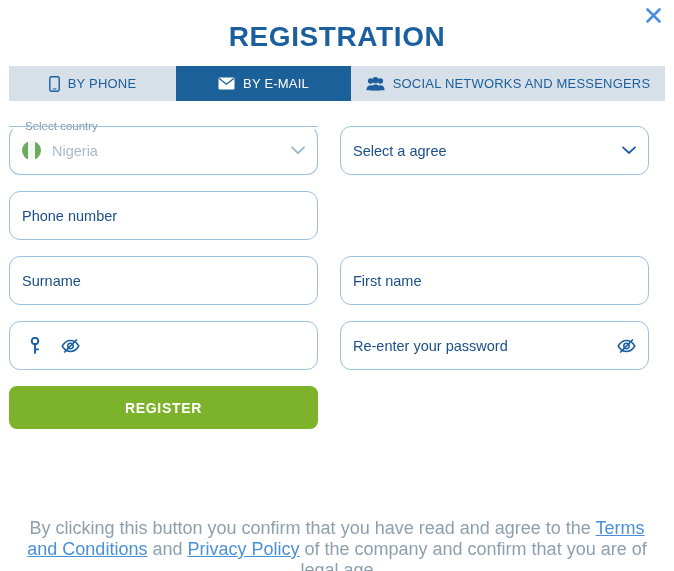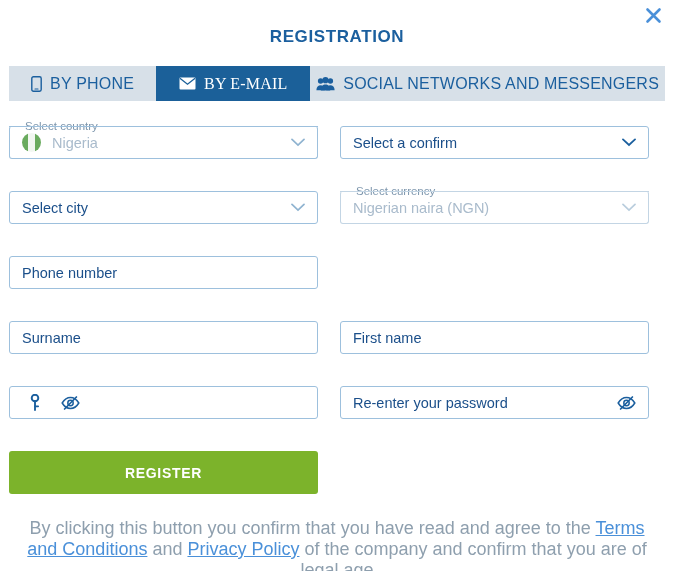--- a/index.html
+++ b/index.html
@@ -29,21 +29,21 @@
     cursor: pointer;
     background: none;
     border: 0;
     padding: 0;
   }
   .close-btn svg { display: block; }
 
   
   .title {
     text-align: center;
-    font-size: 17px;
+    font-size: 28px;
     font-weight: bold;
     letter-spacing: 0.6px;
     color: #1b5f9e;
     padding-top: 24px;
     margin: 0;
     line-height: 26px;
   }
 
   
   .tabs {
@@ -52,30 +52,30 @@
     background: #d7e0e8;
     display: flex;
     align-items: stretch;
     overflow: hidden;
   }
   .tab {
     display: flex;
     align-items: center;
     justify-content: center;
     gap: 8px;
-    font-size: 16px;
+    font-size: 13px;
     color: #1b5f9e;
     letter-spacing: 0.2px;
     cursor: pointer;
     user-select: none;
     white-space: nowrap;
     padding: 4px 6px;
   }
   .tab-phone  { width: 155px; }
-  .tab-email  { width: 163px; font-family: Liberation Serif, serif; }
+  .tab-email  { width: 163px; }
   .tab-social { flex: 1; }
   .tab.active {
     background: #1b6099;
     color: #ffffff;
   }
   .tab .tab-icon { display: flex; align-items: center; }
 
   
   .form {
     position: absolute;
@@ -86,24 +86,24 @@
   .row {
     display: flex;
     gap: 22px;
     margin-bottom: 22px;
     height: 43px;
   }
   .col { width: 309px; position: relative; }
 
   .field {
     position: relative;
-    height: 33px;
+    height: 49px;
     box-sizing: border-box;
     border: 1px solid #9dc0dd;
-    border-radius: 3px;
+    border-radius: 11px;
     background: #fff;
     display: flex;
     align-items: center;
     padding: 0 12px;
     font-size: 14.5px;
     color: #1b4f8a;
     cursor: text;
   }
   .field.select { cursor: pointer; }
 
@@ -163,21 +163,21 @@
   }
   .pw-icons { display: flex; align-items: center; gap: 21px; margin-left: 8px; }
   .icon-btn { display: flex; align-items: center; cursor: pointer; }
 
   
   .register-btn {
     width: 309px;
     height: 43px;
     background: #7cb32b;
     border: 0;
-    border-radius: 3px;
+    border-radius: 8px;
     color: #ffffff;
     font-size: 14px;
     font-weight: bold;
     letter-spacing: 0.7px;
     font-family: "Liberation Sans", sans-serif;
     cursor: pointer;
   }
 
   
   .footer {
@@ -260,54 +260,30 @@
         <span class="field-text" style="color:#a9bbcc">Nigeria</span>
         <span class="chevron">
           <svg width="14" height="9" viewBox="0 0 14 9">
               <path d="M1 1.4 L7 7 L13 1.4" fill="none" stroke="#8fb3d0" stroke-width="1.7" stroke-linecap="round"></path>
             </svg>
         </span>
       </div>
     </div>
     <div class="col">
       <div class="field select">
-        <span class="field-text">Select a confirm</span>
+        <span class="field-text">Select a agree</span>
         <span class="chevron">
           <svg width="14" height="9" viewBox="0 0 14 9">
               <path d="M1 1.4 L7 7 L13 1.4" fill="none" stroke="#1b5f9e" stroke-width="1.8" stroke-linecap="round"></path>
             </svg>
         </span>
       </div>
     </div>
   </div>
 
-  <div class="row">
-    <div class="col">
-      <div class="field select">
-        <span class="field-text">Select city</span>
-        <span class="chevron">
-          <svg width="14" height="9" viewBox="0 0 14 9">
-              <path d="M1 1.4 L7 7 L13 1.4" fill="none" stroke="#8fb3d0" stroke-width="1.7" stroke-linecap="round"></path>
-            </svg>
-        </span>
-      </div>
-    </div>
-    <div class="col">
-      <div class="field select notched disabled">
-        <span class="notch-fill" style="width:92px"></span>
-        <span class="float-label">Select currency</span>
-        <span class="field-text">Nigerian naira (NGN)</span>
-        <span class="chevron">
-          <svg width="14" height="9" viewBox="0 0 14 9">
-              <path d="M1 1.4 L7 7 L13 1.4" fill="none" stroke="#b9cddd" stroke-width="1.7" stroke-linecap="round"></path>
-            </svg>
-        </span>
-      </div>
-    </div>
-  </div>
 
   <div class="row">
     <div class="col">
       <div class="field">
         <span class="field-text">Phone number</span>
       </div>
     </div>
   </div>
 
   <div class="row">

